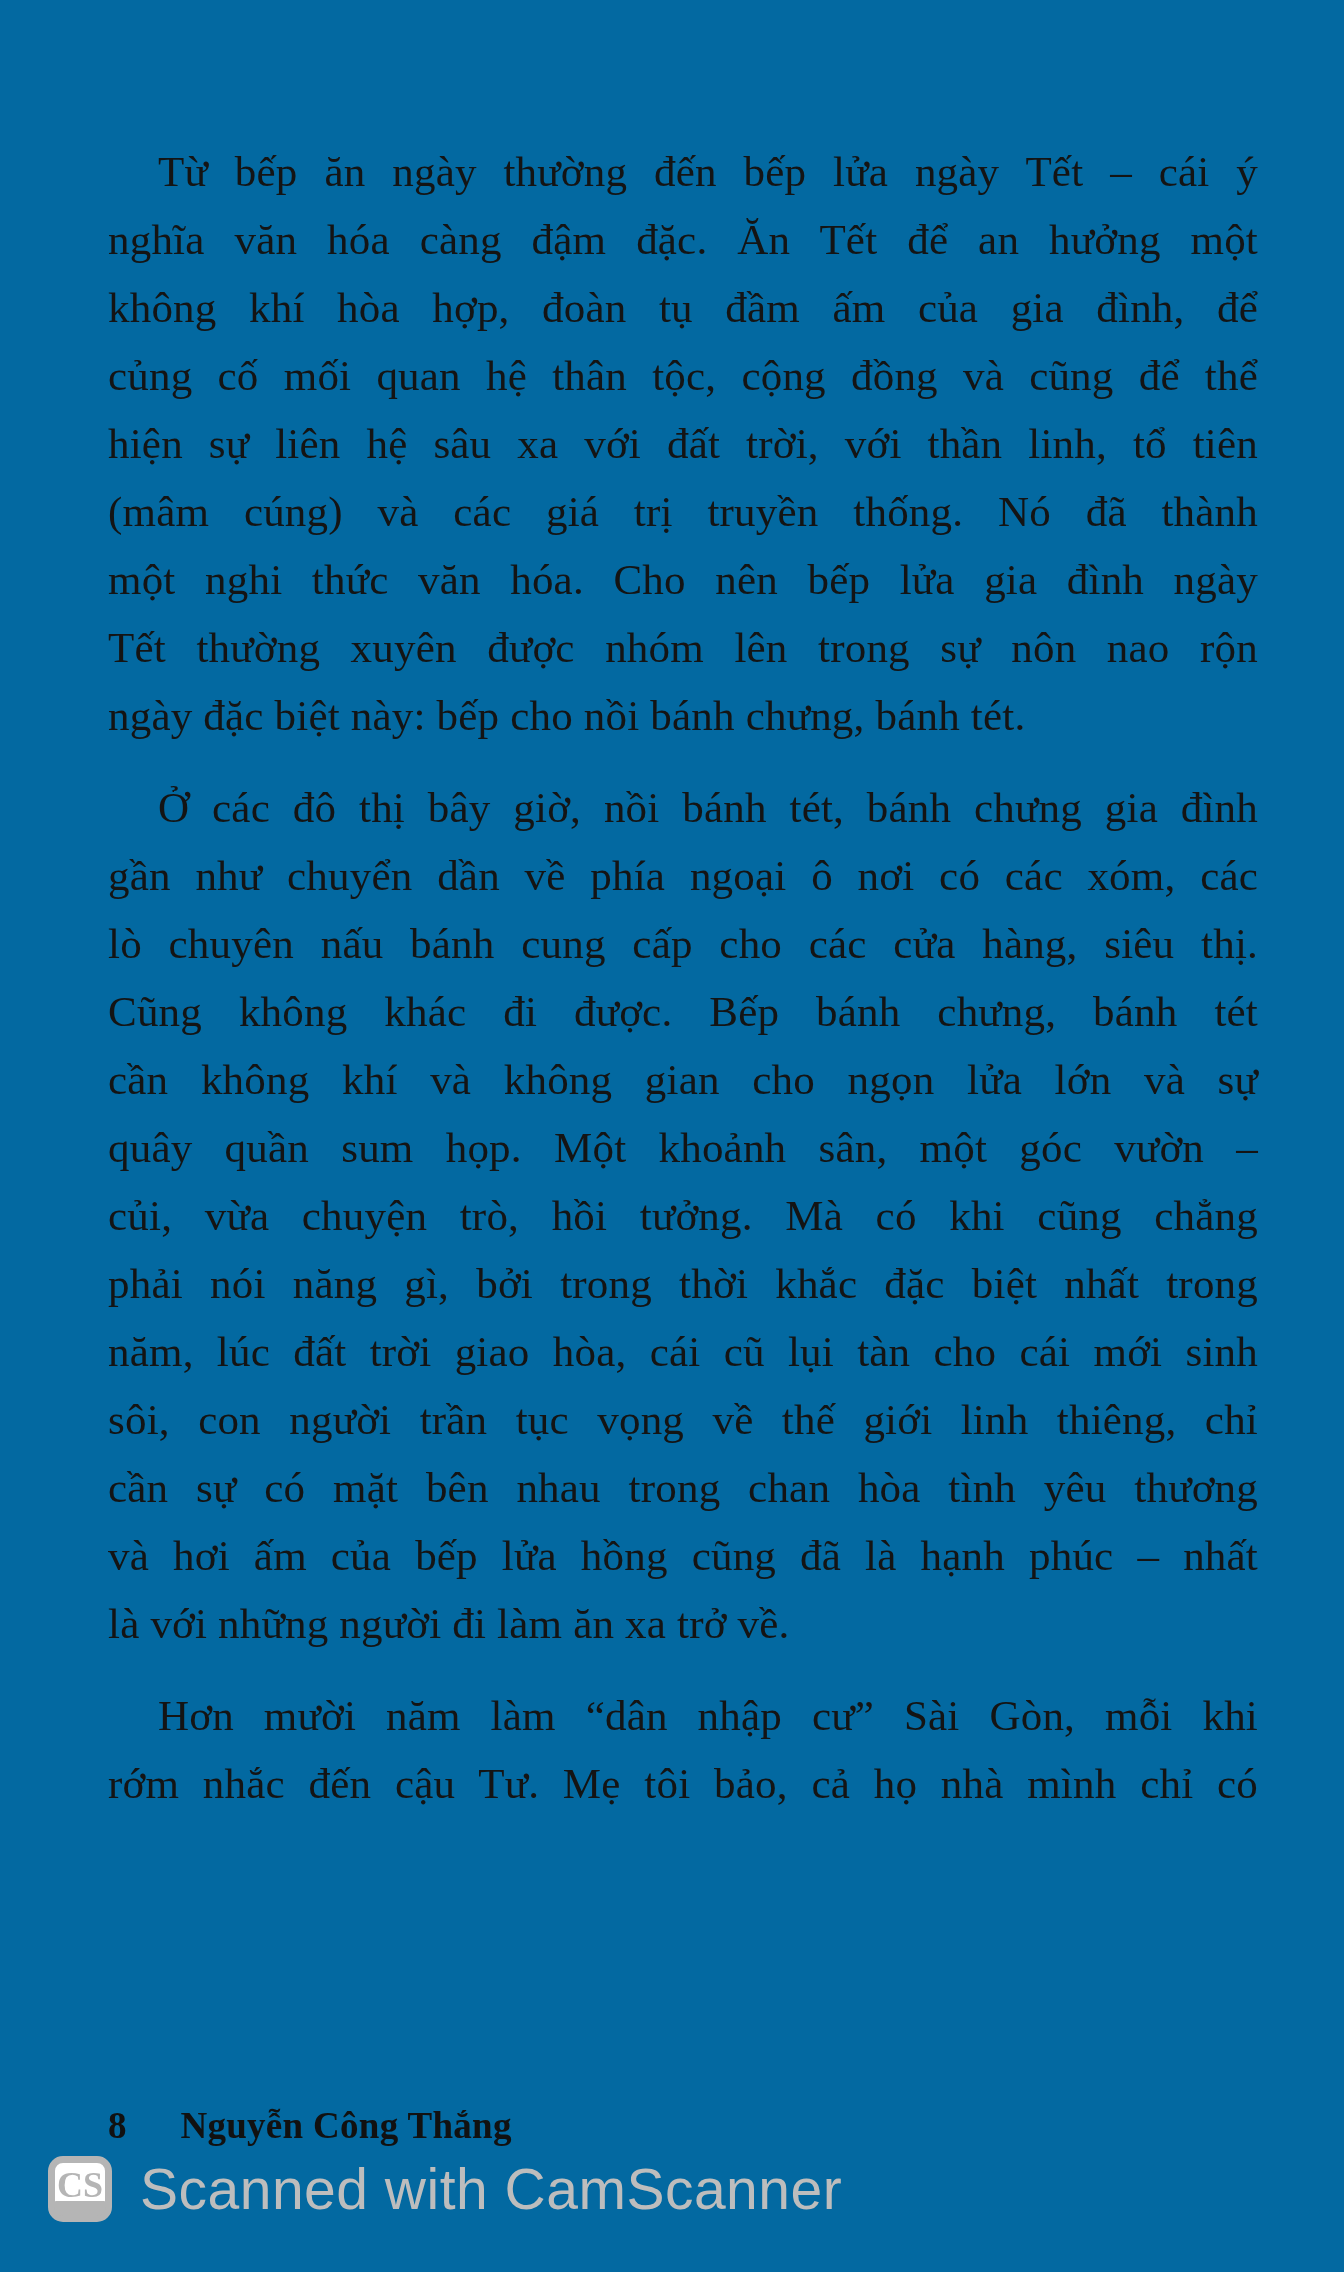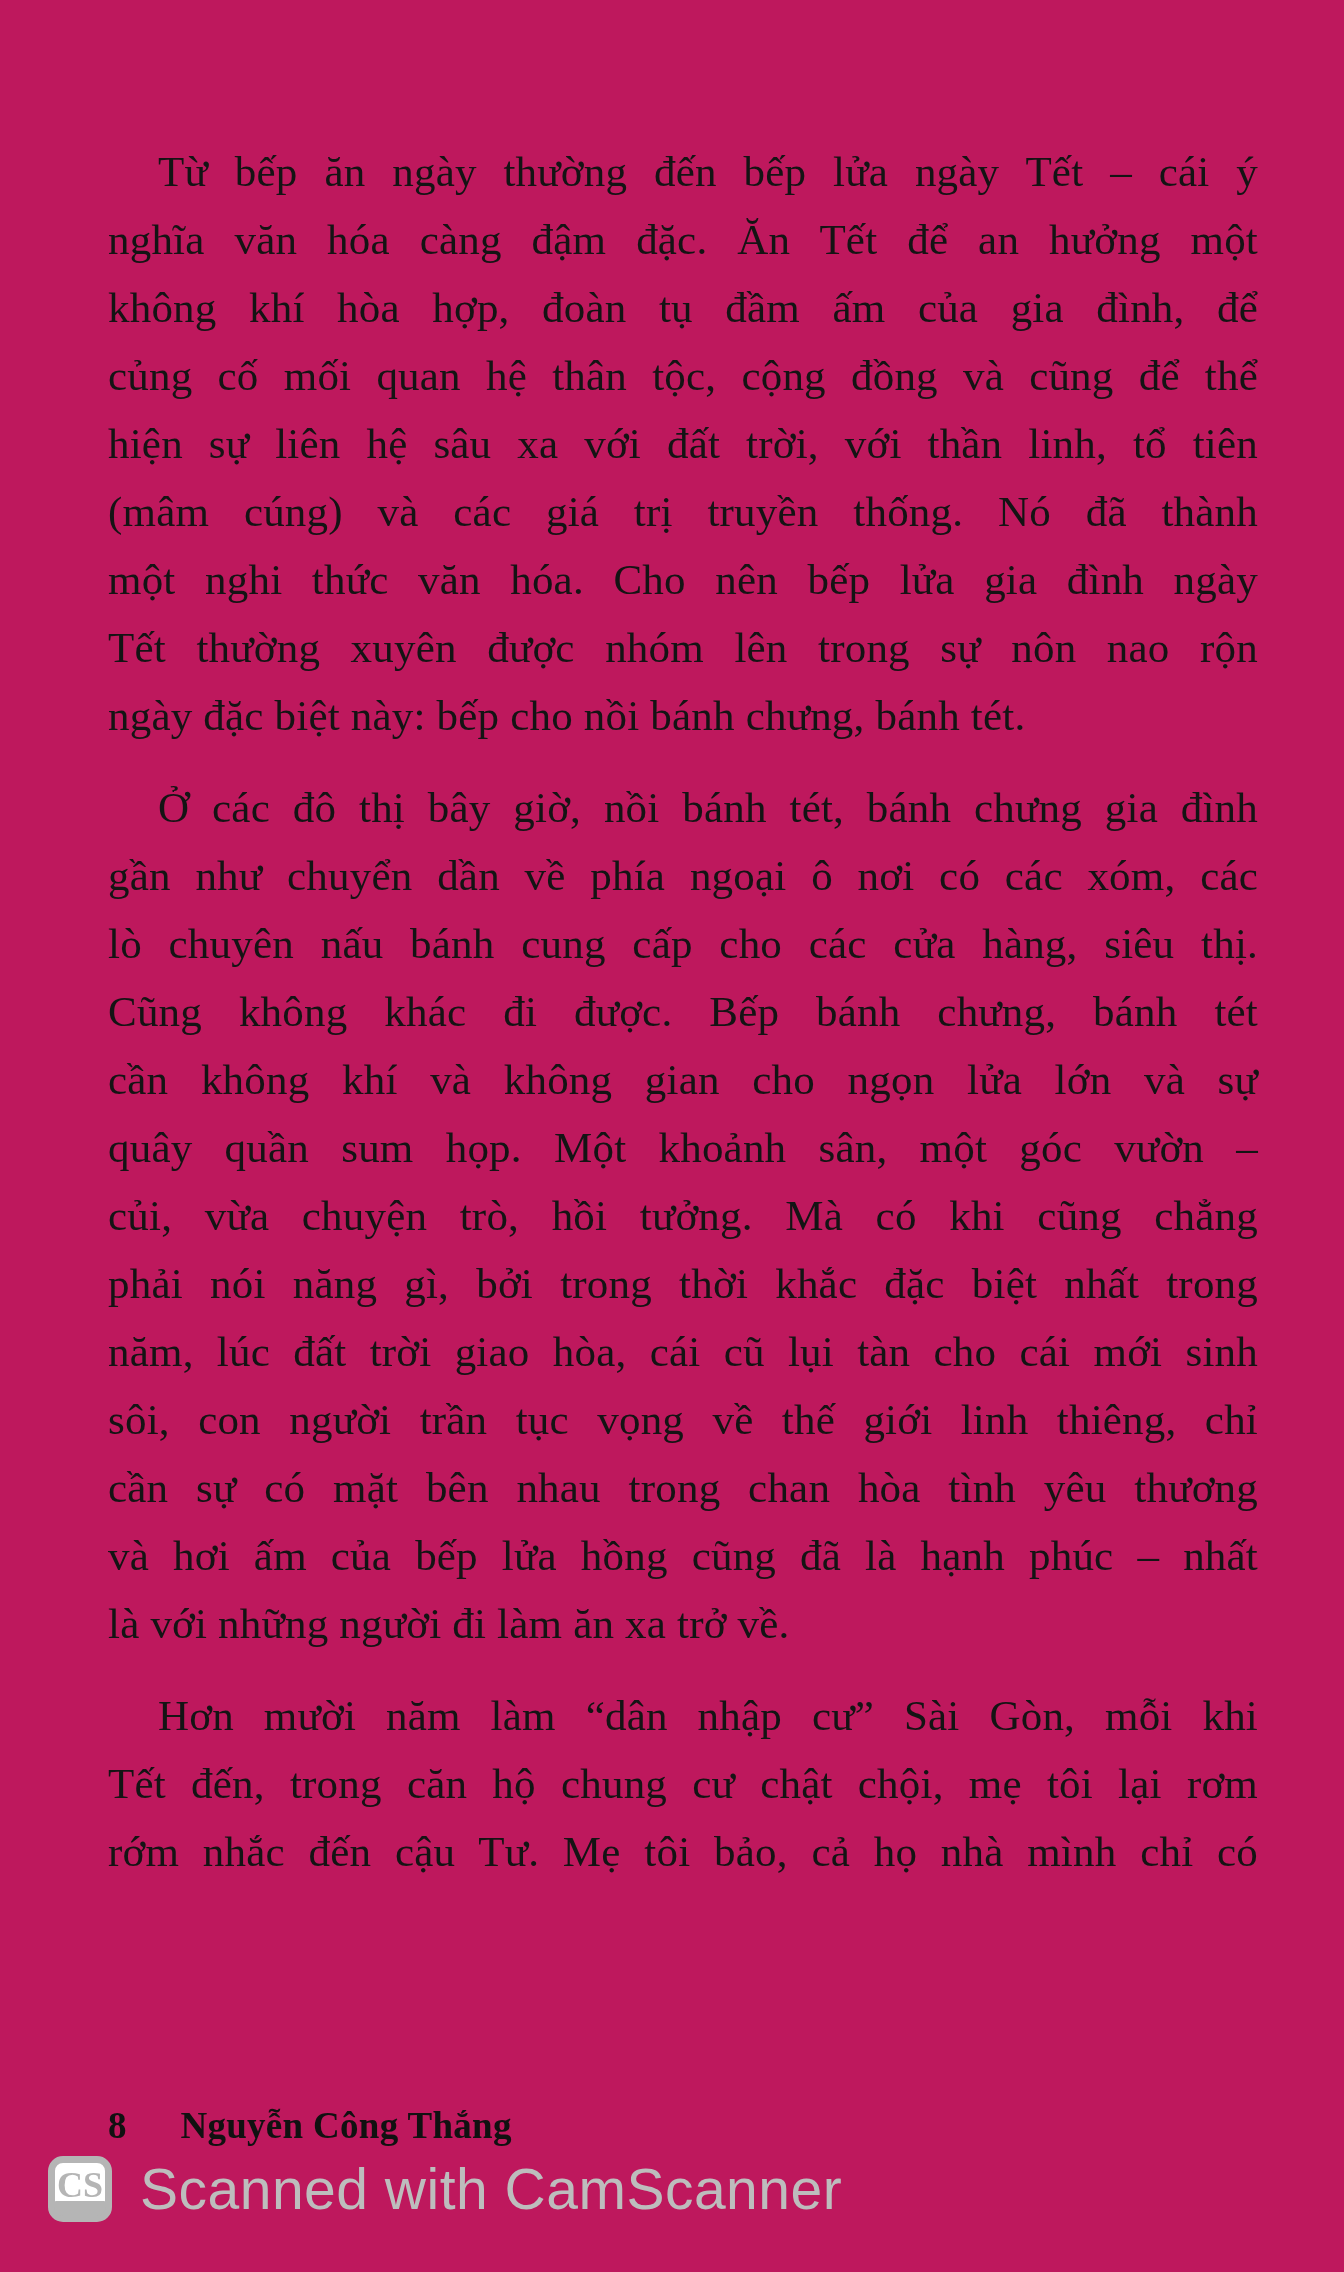--- a/index.html
+++ b/index.html
@@ -6,21 +6,21 @@
   body {
     width: 1344px;
     height: 2272px;
     background: #f4f4f2;
     font-family: "Liberation Serif", serif;
   }
   .page {
     position: relative;
     width: 1344px;
     height: 2272px;
-    background: #be185d;
+    background: #0369a1;
     overflow: hidden;
   }
   
   .text-block {
     position: absolute;
     left: 108px;
     top: 138px;
     width: 1150px;
     color: #141414;
     font-size: 43px;
@@ -123,21 +123,20 @@
         <div class="line">củi, vừa chuyện trò, hồi tưởng. Mà có khi cũng chẳng</div>
         <div class="line">phải nói năng gì, bởi trong thời khắc đặc biệt nhất trong</div>
         <div class="line">năm, lúc đất trời giao hòa, cái cũ lụi tàn cho cái mới sinh</div>
         <div class="line">sôi, con người trần tục vọng về thế giới linh thiêng, chỉ</div>
         <div class="line">cần sự có mặt bên nhau trong chan hòa tình yêu thương</div>
         <div class="line">và hơi ấm của bếp lửa hồng cũng đã là hạnh phúc – nhất</div>
         <div class="line lastline">là với những người đi làm ăn xa trở về.</div>
       </div>
     <div class="para">
         <div class="line first">Hơn mười năm làm “dân nhập cư” Sài Gòn, mỗi khi</div>
-        <div class="line">Tết đến, trong căn hộ chung cư chật chội, mẹ tôi lại rơm</div>
         <div class="line">rớm nhắc đến cậu Tư. Mẹ tôi bảo, cả họ nhà mình chỉ có</div>
       </div>
   </div>
 
   <div class="footer">
     <span class="pagenum">8</span>
     <span class="author">Nguyễn Công Thắng</span>
   </div>
 
   <div class="watermark">

